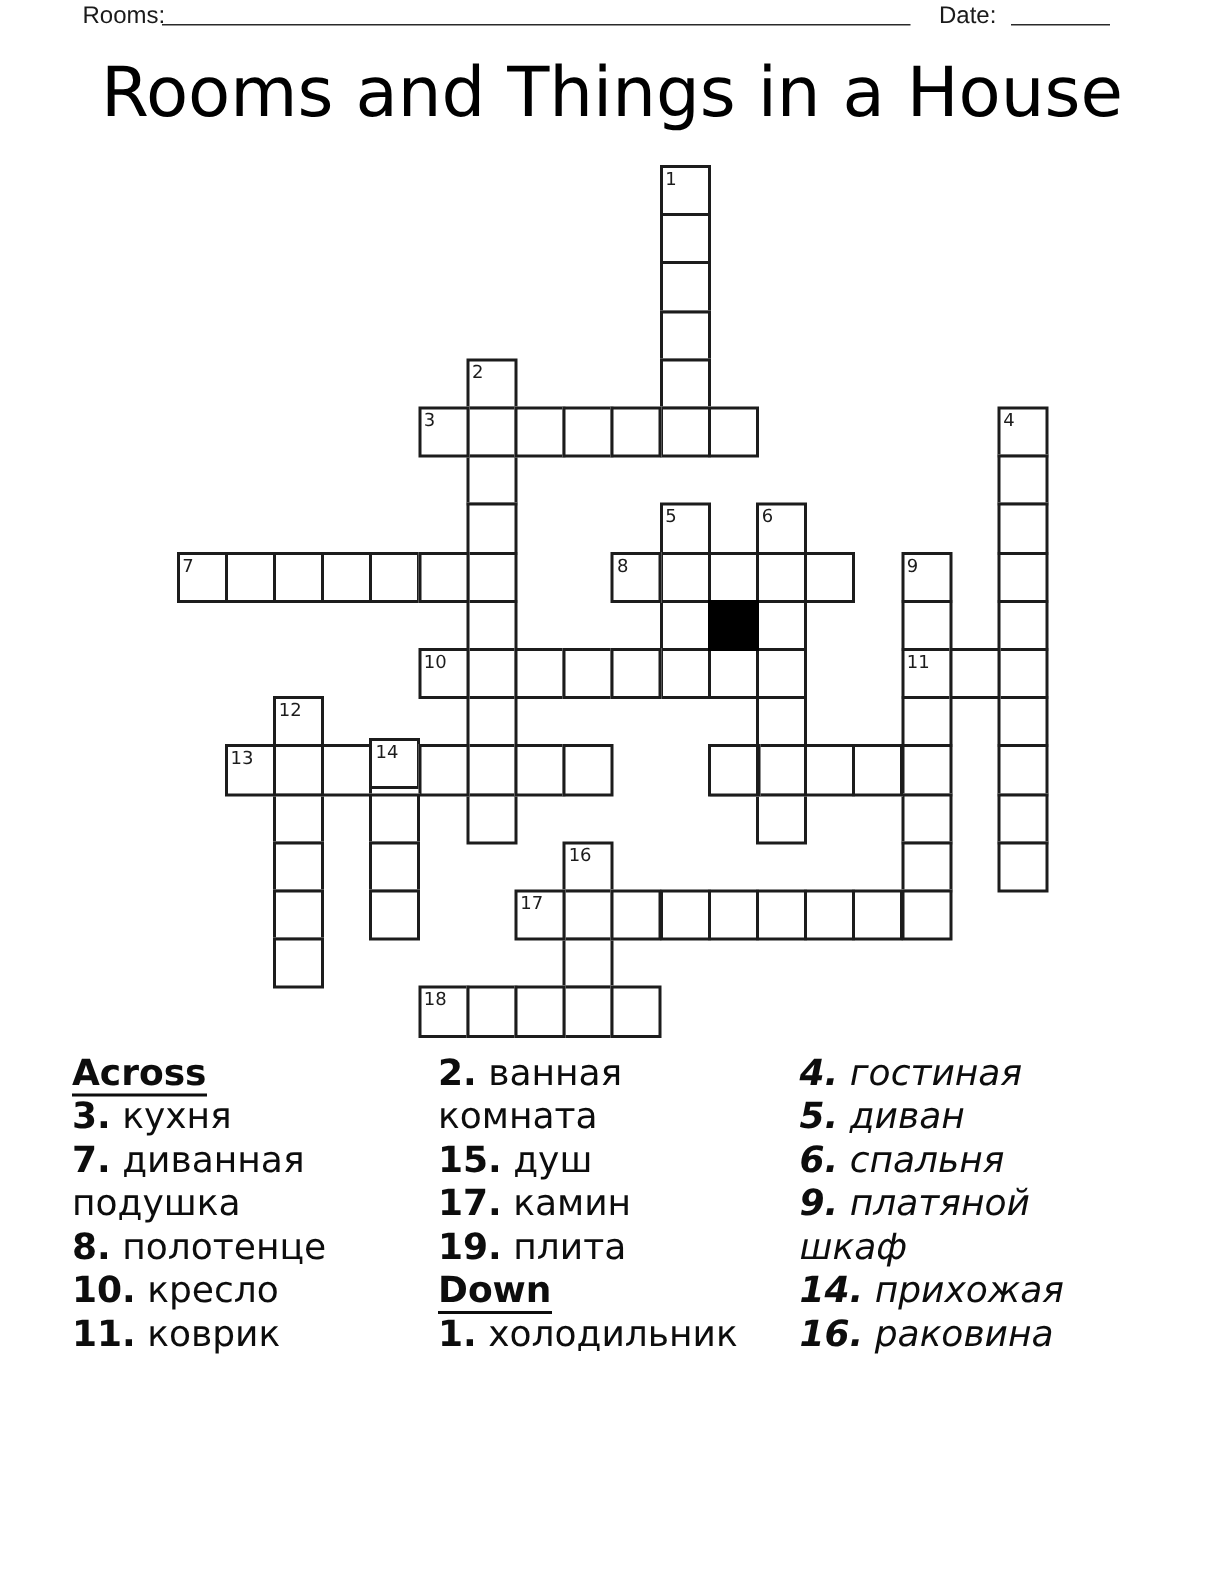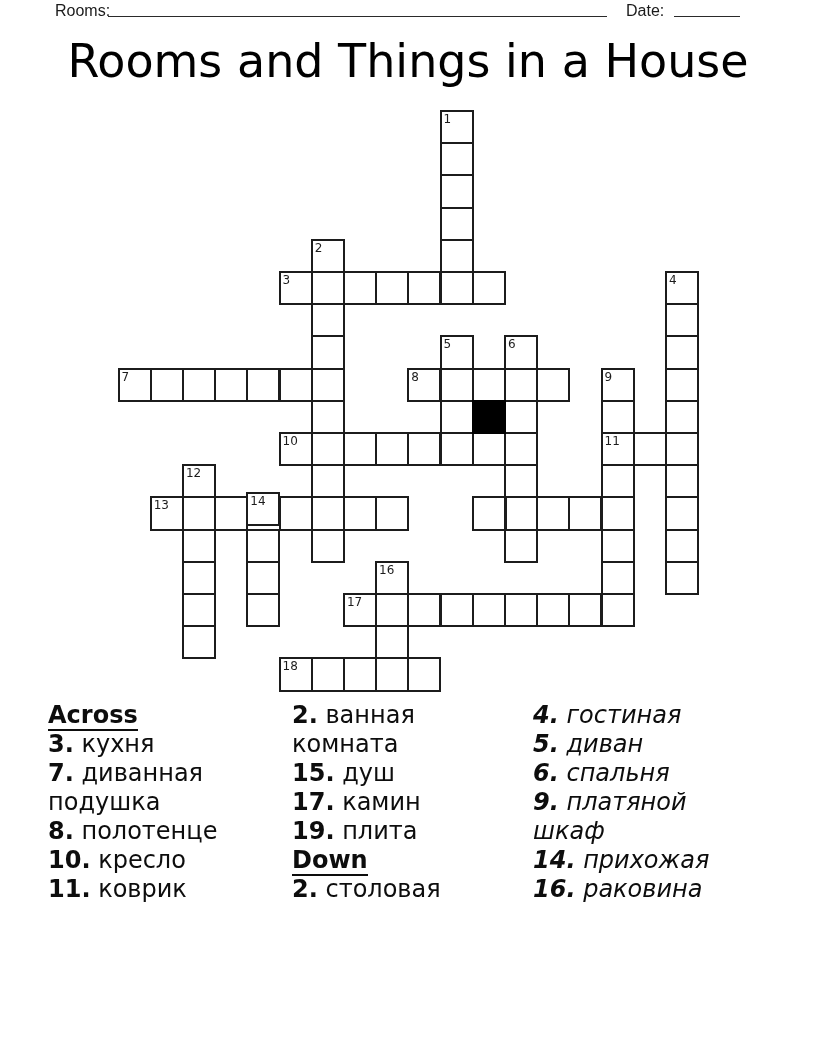--- a/index.html
+++ b/index.html
@@ -220,21 +220,21 @@
     <div class="clue"><b>8.</b> полотенце</div>
     <div class="clue"><b>10.</b> кресло</div>
     <div class="clue"><b>11.</b> коврик</div>
   </div>
 <div id="clue-col-1" class="clue-col">
     <div class="clue"><b>2.</b> ванная<br>комната</div>
     <div class="clue"><b>15.</b> душ</div>
     <div class="clue"><b>17.</b> камин</div>
     <div class="clue"><b>19.</b> плита</div>
     <div class="clue-header"><span>Down</span></div>
-    <div class="clue"><b>2.</b> столовая</div>
+    <div class="clue"><b>1.</b> холодильник</div>
   </div>
 <div id="clue-col-2" class="clue-col">
     <div class="clue"><b>4.</b> гостиная</div>
     <div class="clue"><b>5.</b> диван</div>
     <div class="clue"><b>6.</b> спальня</div>
     <div class="clue"><b>9.</b> платяной<br>шкаф</div>
     <div class="clue"><b>14.</b> прихожая</div>
     <div class="clue"><b>16.</b> раковина</div>
   </div>
 

